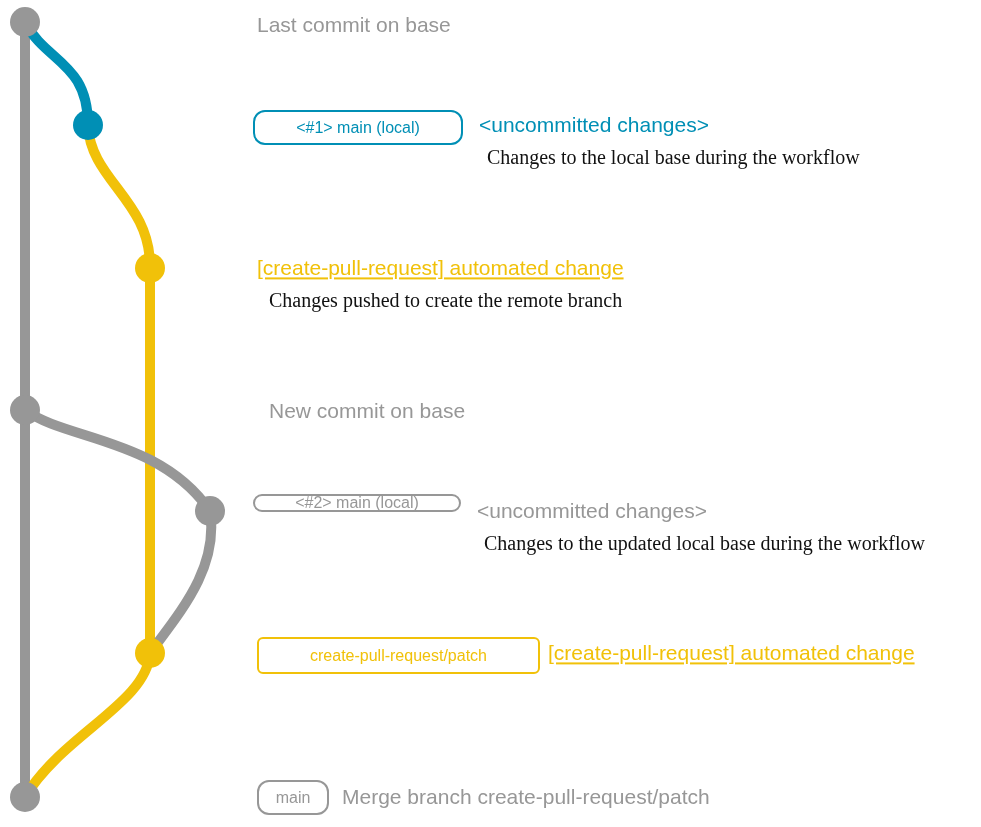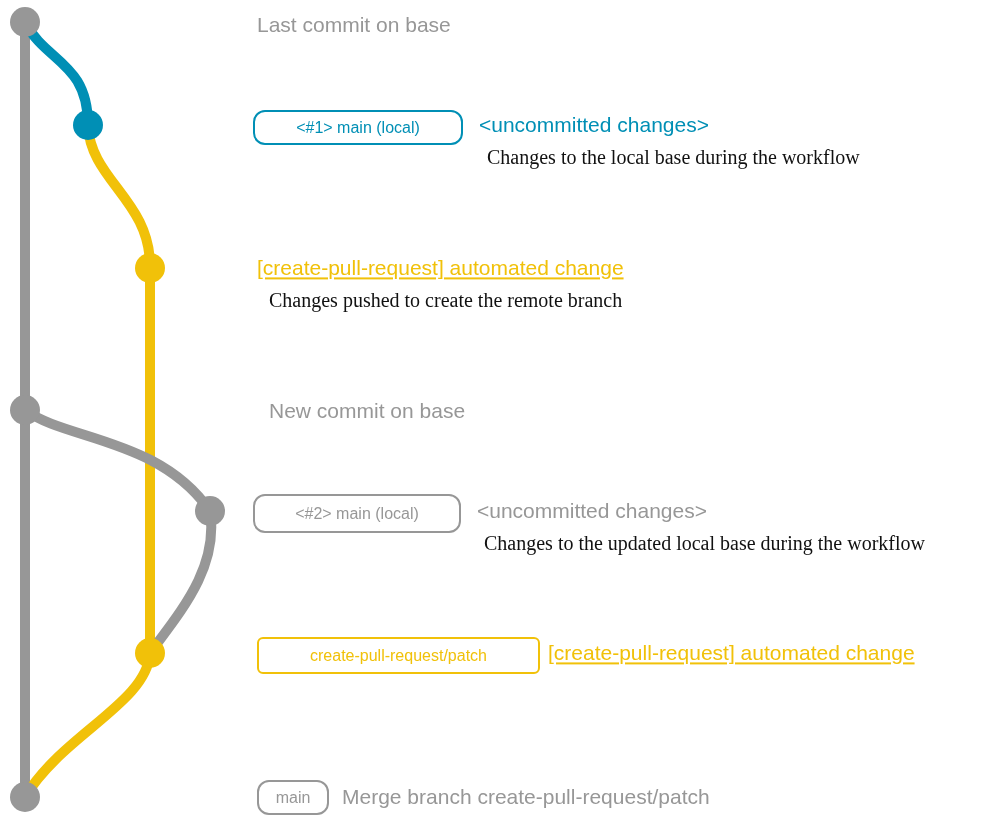--- a/index.html
+++ b/index.html
@@ -44,21 +44,21 @@
     font-size: 16px;
     white-space: nowrap;
     background: #ffffff;
   }
   .tag-blue   { border-color: #008fb5; color: #008fb5; }
   .tag-gray   { border-color: #979797; color: #979797; }
   .tag-yellow { border-color: #f1c109; color: #f1c109; border-radius: 6px; }
 
   
   #tag-main1 { left: 253px; top: 110px; width: 210px; height: 35px; }
-  #tag-main2 { left: 253px; top: 494px; width: 208px; height: 39px; }
+  #tag-main2 { left: 253px; top: 494px; width: 208px; height: 18px; }
   #tag-patch { left: 257px; top: 637px; width: 283px; height: 37px; }
   #tag-main  { left: 257px; top: 780px; width: 72px;  height: 35px; }
 </style>
 </head>
 <body>
 
 <div class="stage">
 
   <svg class="graph-svg" width="250" height="827" viewBox="0 0 250 827">
 

